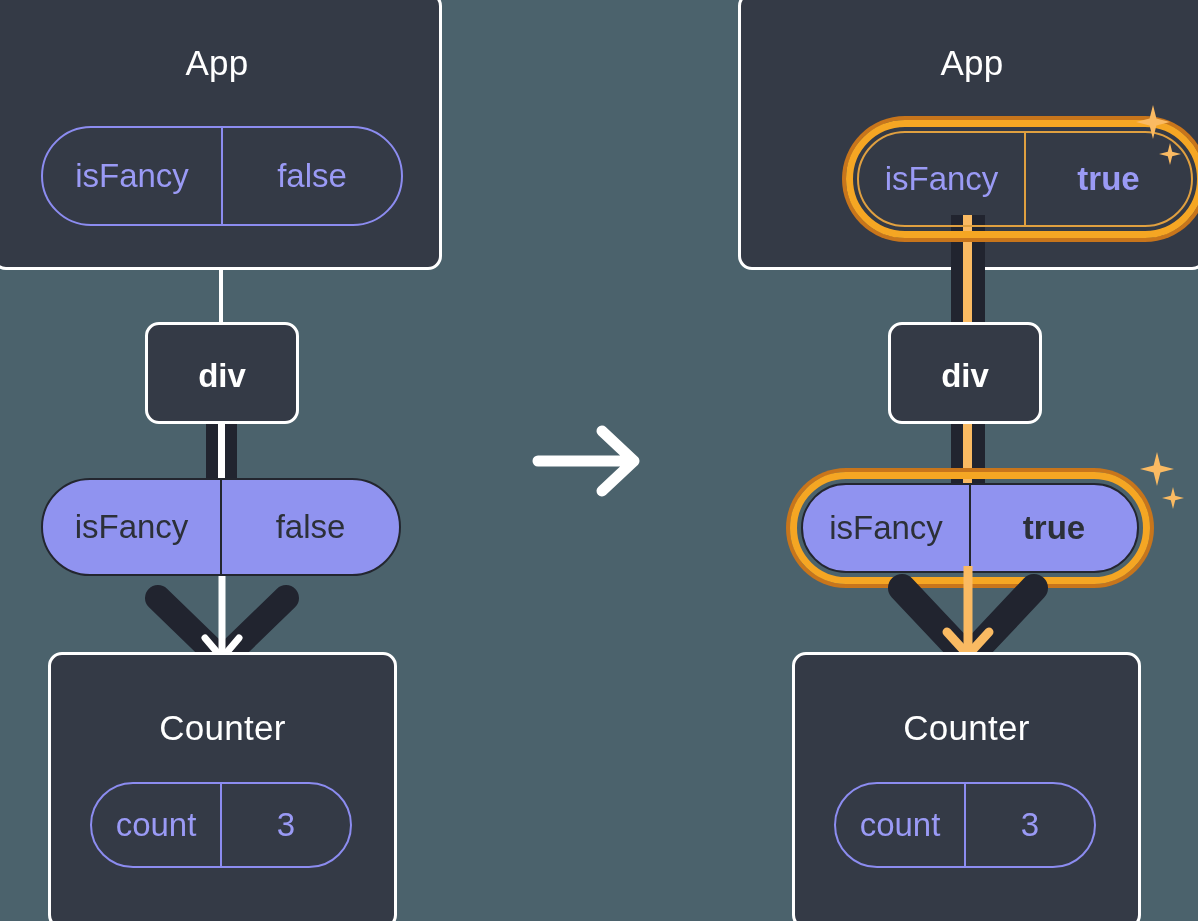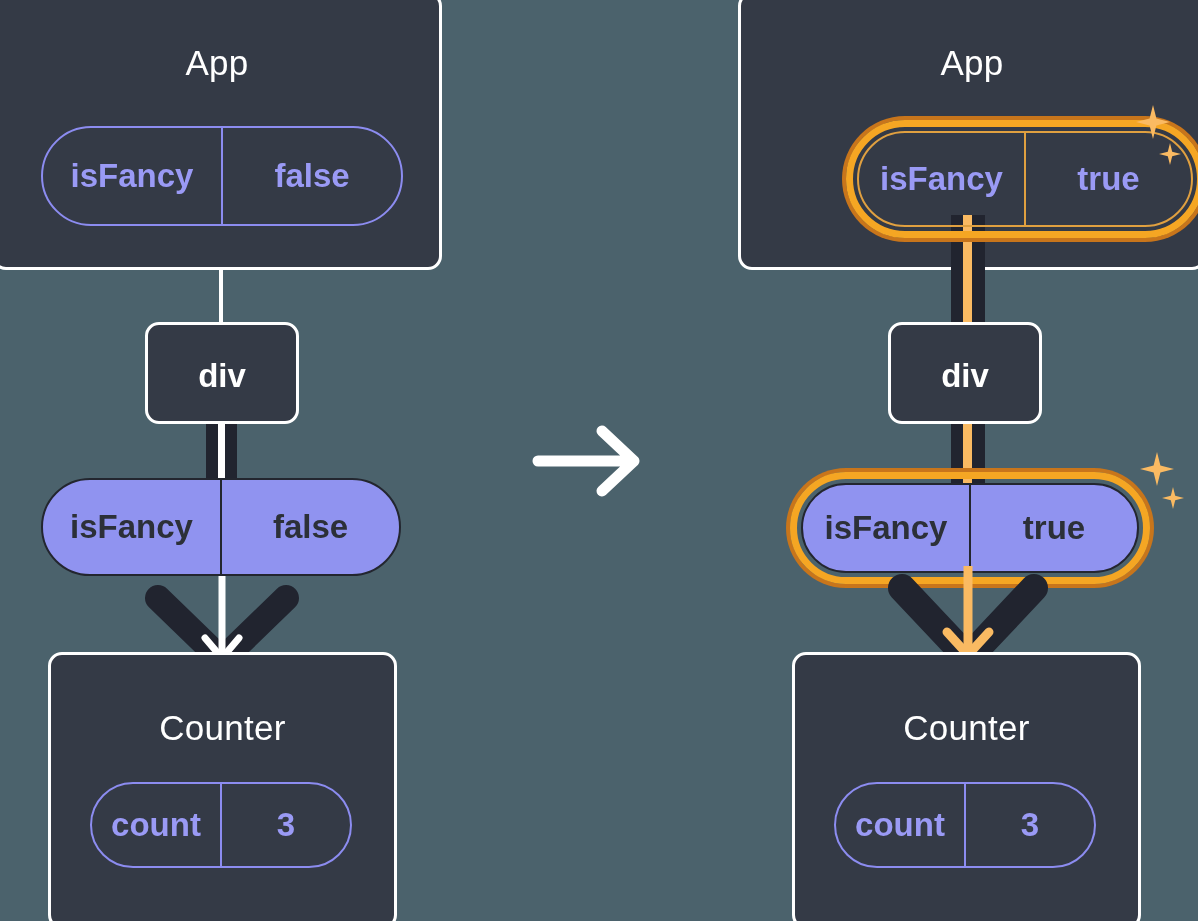--- a/index.html
+++ b/index.html
@@ -75,21 +75,20 @@
   .pill-filled .pill-val { color: #2C3038; }
   .pill-filled .pill-divider { background: #23262F; }
 
   .pill-key, .pill-val {
     flex: 1 1 50%;
     display: flex;
     align-items: center;
     justify-content: center;
     font-size: 33px;
     white-space: nowrap;
-    font-weight: bold;
   }
   .pill-val.bold { font-weight: bold; }
   .pill-divider { width: 2px; flex: 0 0 2px; }
 
   
   .pill-highlight-ring {
     position: absolute;
     border-radius: 999px;
     border: 7px solid #F5A623;
     box-sizing: border-box;

